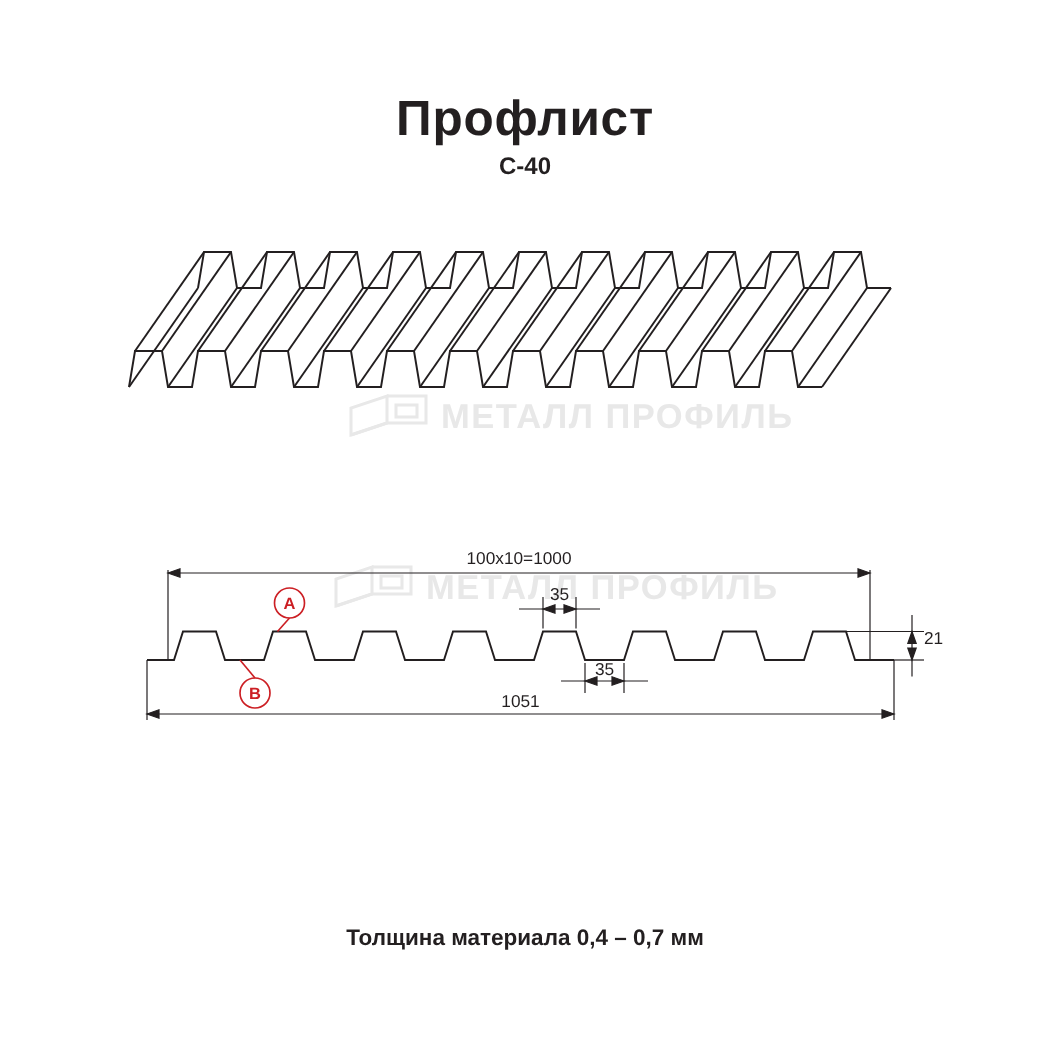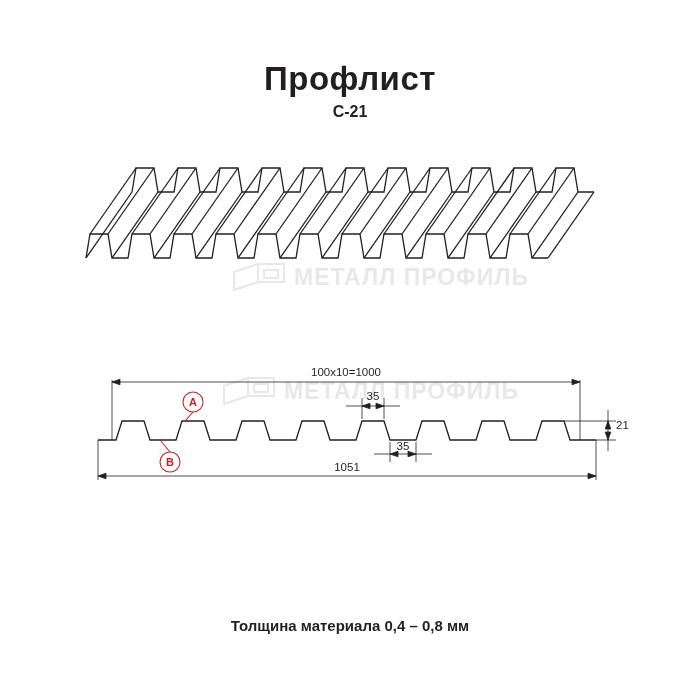--- a/index.html
+++ b/index.html
@@ -90,21 +90,21 @@
   .red { stroke: #cc1f24; fill: none; stroke-width: 1.1; }
   .redtxt { fill: #cc1f24; font-size: 11px; font-weight: bold; font-family: "Liberation Sans", sans-serif; }
   .dimtxt { fill: #231f20; font-size: 11.5px; font-family: "Liberation Sans", sans-serif; }
 </style>
 </head>
 <body>
 
 <div class="page">
 
   <div class="title">Профлист</div>
-  <div class="subtitle">С-21</div>
+  <div class="subtitle">С-40</div>
 
   <div class="watermark wm1">
     <svg width="300" height="44" viewBox="0 0 300 44" aria-hidden="true">
       <g fill="none" stroke="#e8e8e8" stroke-width="2">
         <path d="M6 32 L6 14 L30 6 L30 24 Z"></path>
         <path d="M30 6 L56 6 L56 24 L30 24"></path>
         <path d="M30 24 L6 32"></path>
         <path d="M36 12 L50 12 L50 20 L36 20 Z"></path>
       </g>
       <text x="66" y="27" fill="#e8e8e8" font-size="23" font-weight="bold" font-family="Liberation Sans, sans-serif">МЕТАЛЛ ПРОФИЛЬ</text>
@@ -265,15 +265,15 @@
 
       <g>
         <circle class="red" cx="110" cy="112" r="10"></circle>
         <path class="red" d="M110 102 L100 90"></path>
         <text class="redtxt" x="110" y="116" text-anchor="middle">B</text>
       </g>
 
     </svg>
   </div>
 
-  <div class="footer">Толщина материала 0,4 – 0,8 мм</div>
+  <div class="footer">Толщина материала 0,4 – 0,7 мм</div>
 
 </div>
 
 </body></html>

